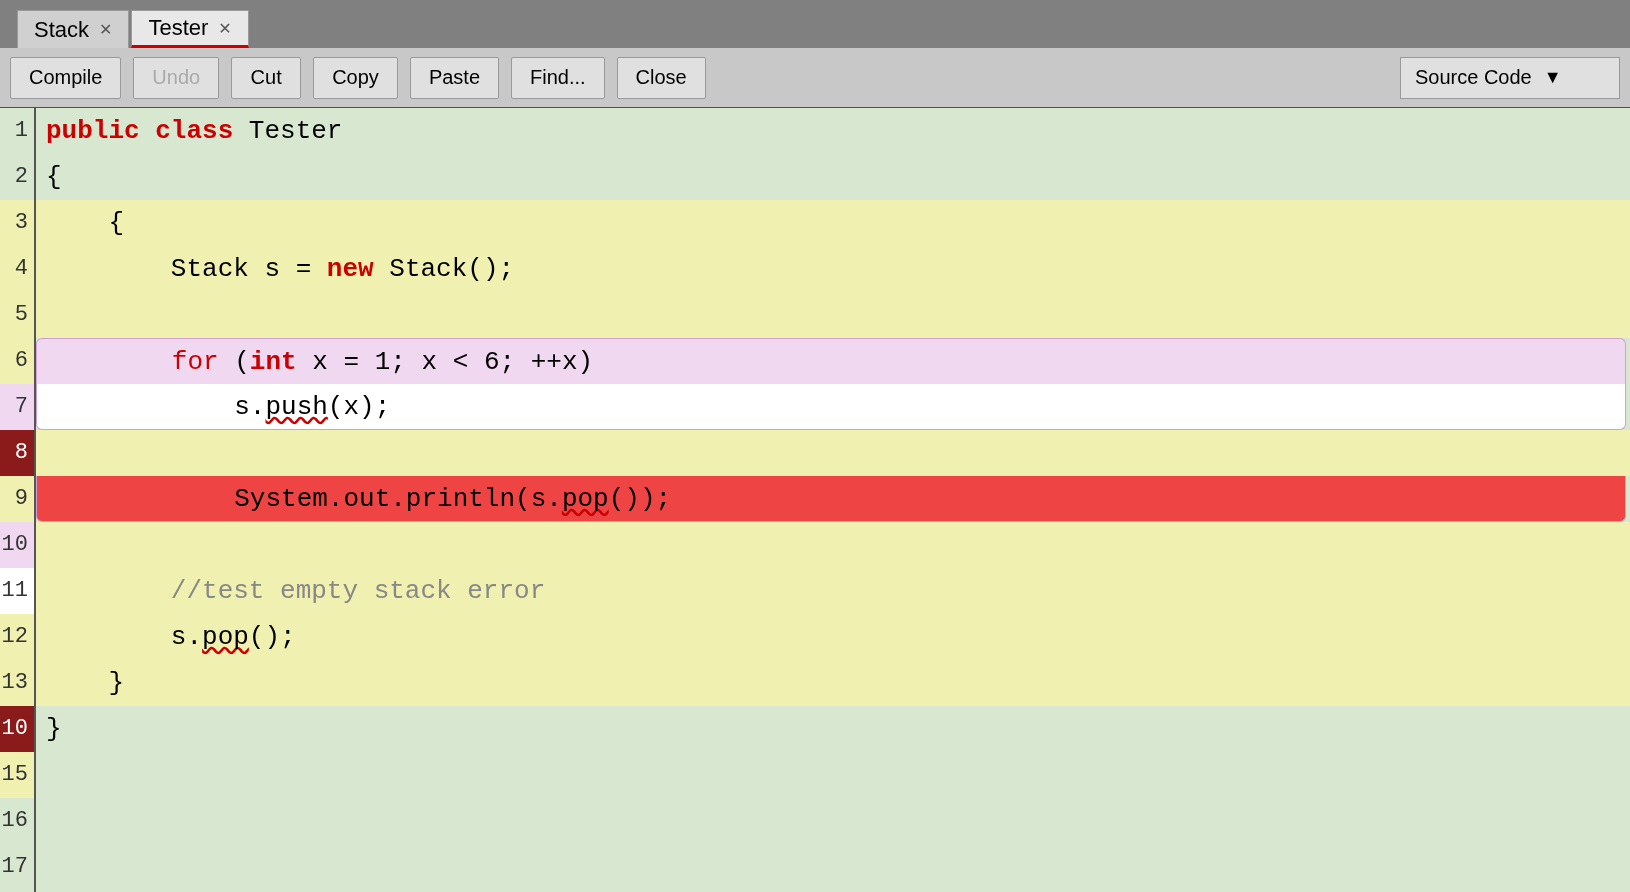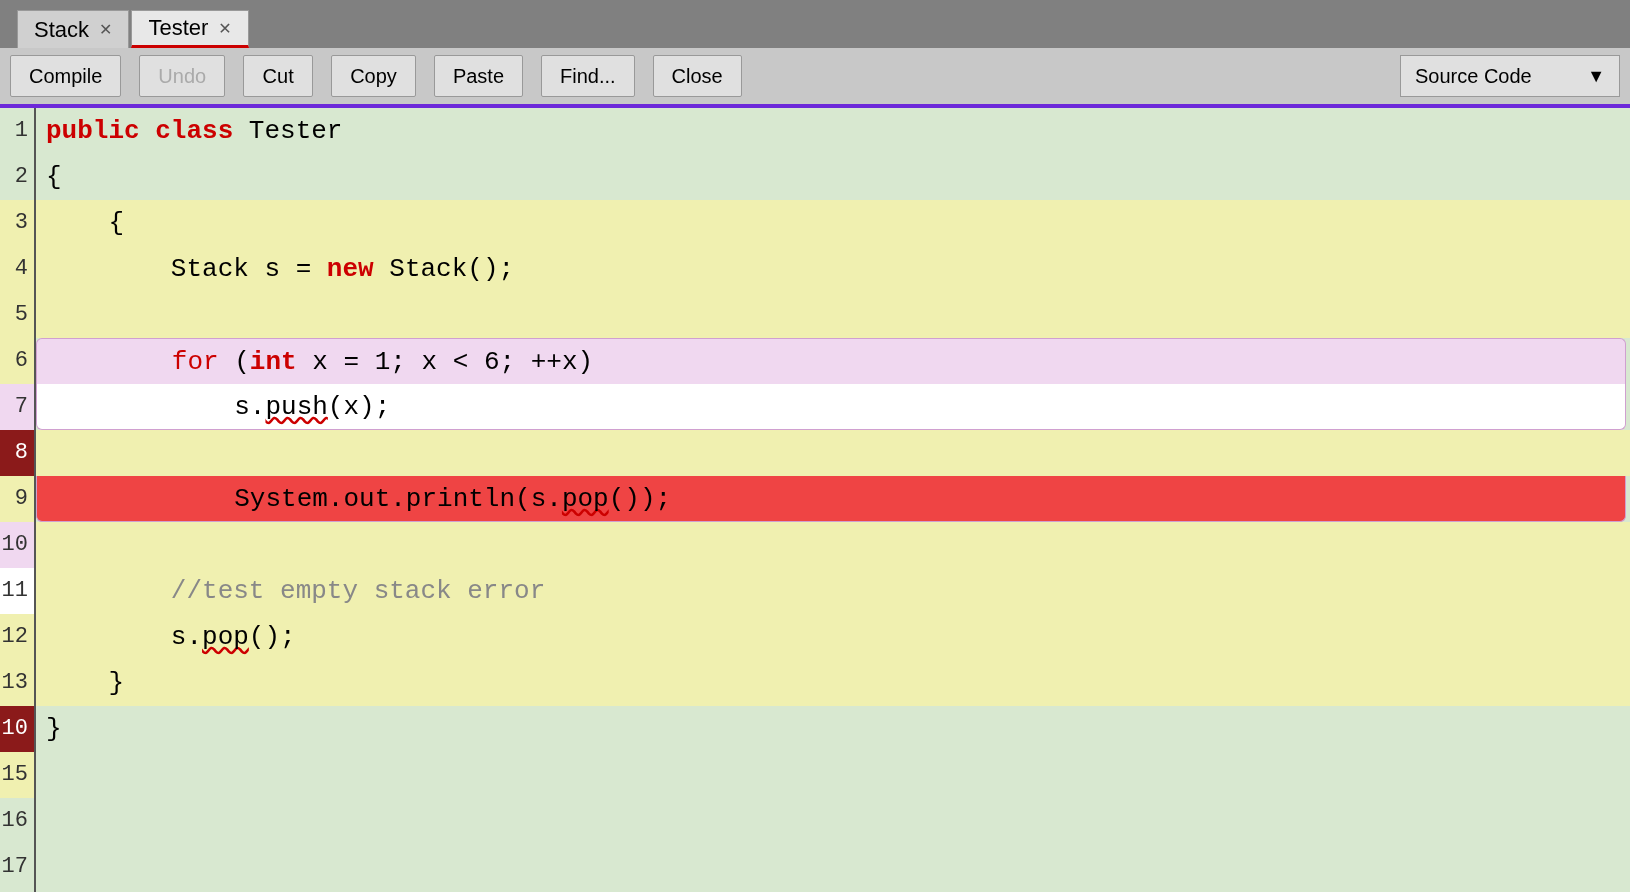--- a/index.html
+++ b/index.html
@@ -41,23 +41,23 @@
       font-size: 16px;
       color: #555;
     }
 
     
     .toolbar {
       display: flex;
       align-items: center;
       background: #c8c8c8;
       padding: 8px 10px;
-      border-bottom: 4px solid #6d28d9;
+      border-bottom: 1px solid #6d28d9;
       height: 60px;
-      gap: 18px;
+      gap: 12px;
     }
     .toolbar-btn {
       padding: 6px 18px;
       font-size: 20px;
       font-family: Arial, sans-serif;
       background: #e0e0e0;
       border: 1px solid #999;
       cursor: pointer;
       border-radius: 2px;
       height: 42px;
@@ -72,21 +72,20 @@
       display: flex;
       align-items: center;
       background: #e0e0e0;
       border: 1px solid #999;
       padding: 6px 14px;
       font-size: 20px;
       font-family: Arial, sans-serif;
       height: 42px;
       min-width: 220px;
       cursor: pointer;
-      justify-content: space-between;
     }
     .dropdown-arrow {
       font-size: 18px;
       margin-left: 12px;
     }
 
     
     .editor-container {
       display: flex;
       height: calc(892px - 48px - 60px);

